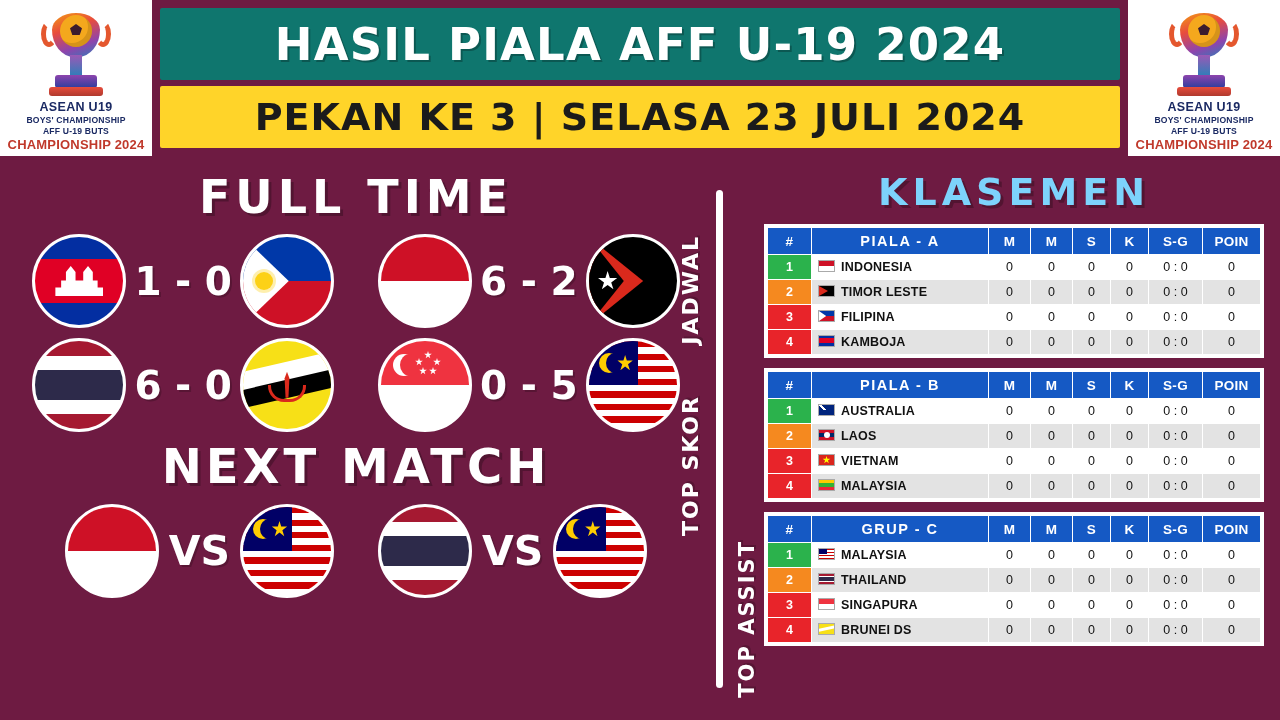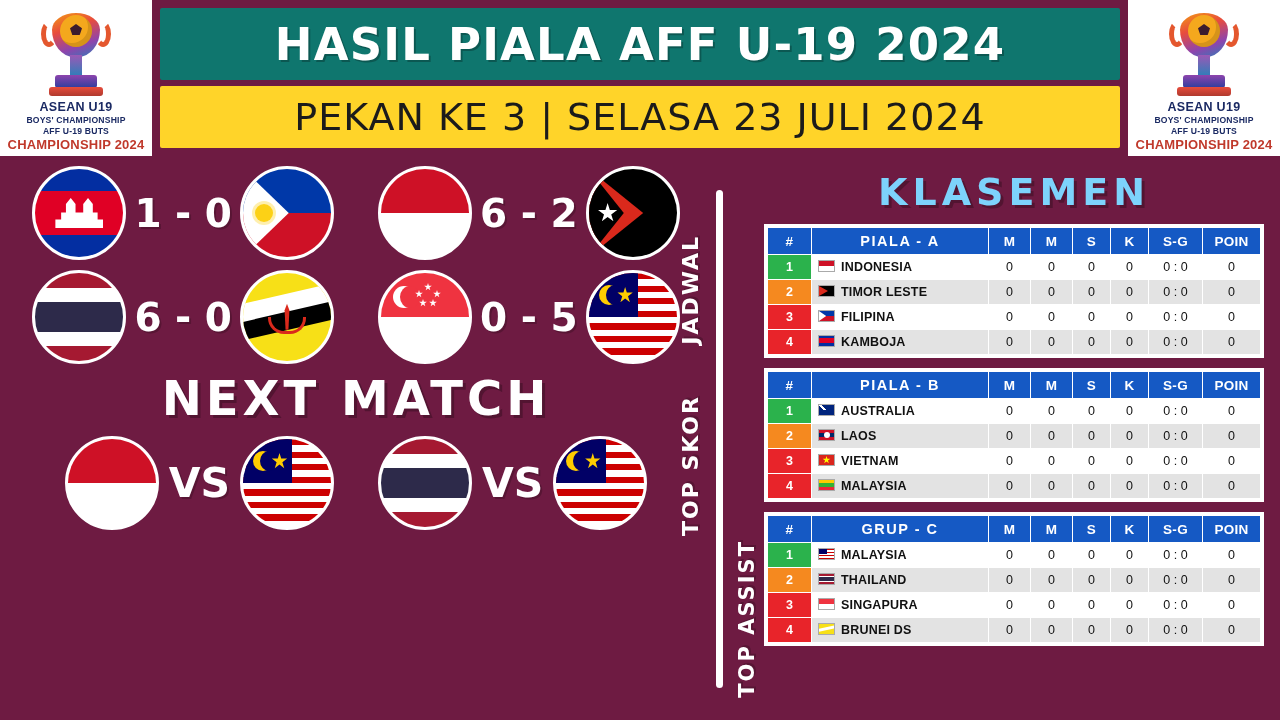--- a/index.html
+++ b/index.html
@@ -51,21 +51,21 @@
   .title-red span {
     color: #fff; font-size: 45px; font-weight: bold; letter-spacing: 1.2px;
     text-shadow: 2px 2px 0 rgba(0,0,0,.25);
     font-family: "DejaVu Sans", sans-serif;
   }
   .title-yellow {
     height: 62px; background: #ffd429; display: flex; align-items: center; justify-content: center;
     border-radius: 2px;
   }
   .title-yellow span {
-    color: #1b1b1b; font-size: 38px; font-weight: normal; letter-spacing: 1px;
+    color: #1b1b1b; font-size: 38px; font-weight: bold; letter-spacing: 1px;
     font-family: "DejaVu Sans", sans-serif;
   }
 
   
   .left { position: absolute; left: 0; top: 156px; width: 712px; height: 564px; }
   .section-title {
     text-align: center; color: #ffffff; font-weight: bold; font-family: "DejaVu Sans", sans-serif;
     text-shadow: 3px 3px 0 rgba(0,0,0,.25);
   }
   #full-time-title { font-size: 46px; letter-spacing: 5px; margin-top: 14px; }
@@ -232,20 +232,21 @@
           <div class="l1">ASEAN U19</div>
           <div class="l2">BOYS' CHAMPIONSHIP</div>
           <div class="l3">AFF U-19 BUTS</div>
           <div class="l4">CHAMPIONSHIP 2024</div>
         </div>
       </div>
     </div>
   </div>
 
   <div class="left">
+    <div class="section-title" id="full-time-title">FULL TIME</div>
 
     <div class="match-row">
       <div class="pair">
         <div class="flag f-cambodia">
             <div class="inner">
               <div class="temple"></div>
             </div>
           </div>
         <div class="score">1 - 0</div>
         <div class="flag f-philippines">

